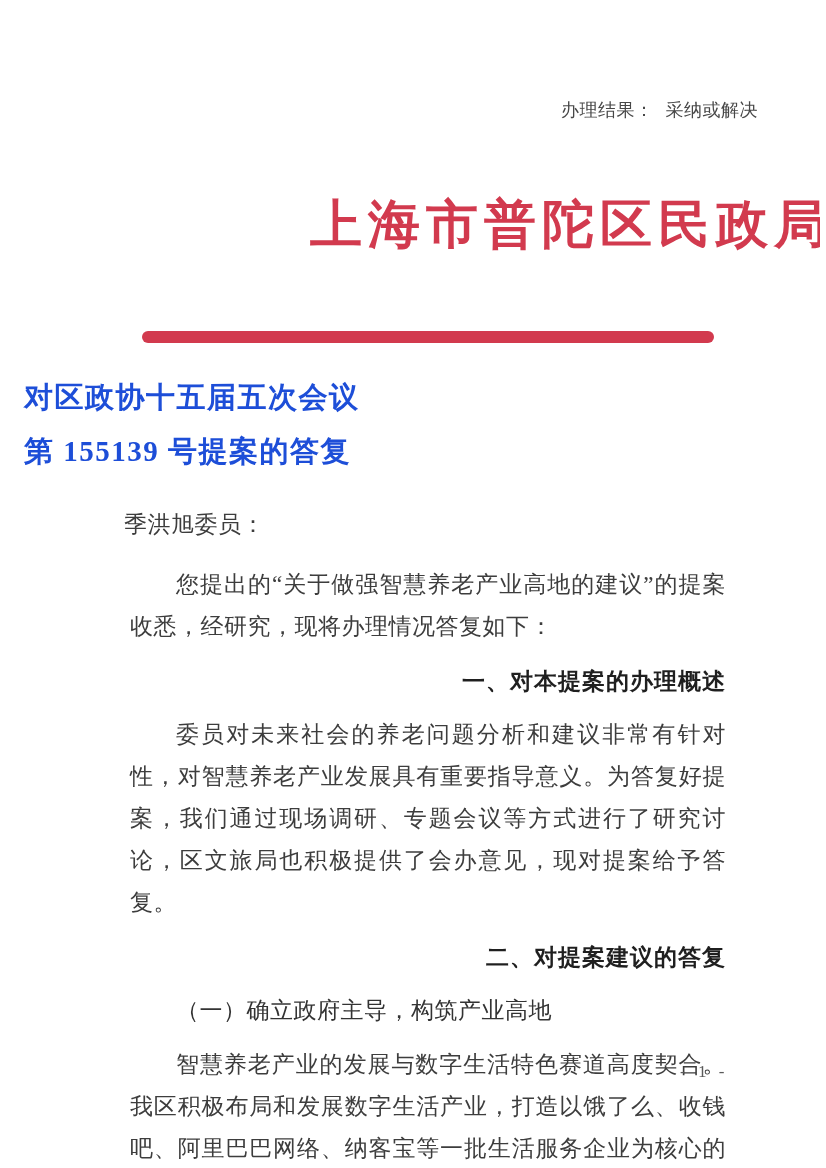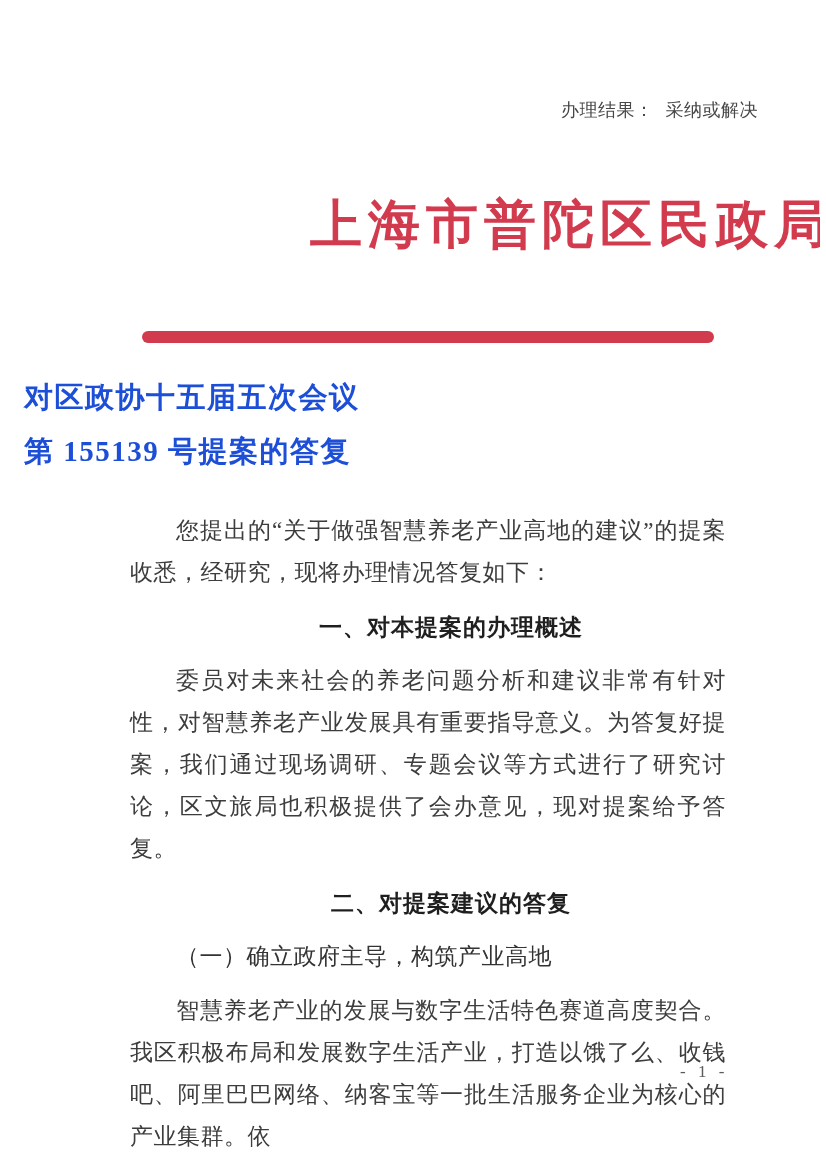--- a/index.html
+++ b/index.html
@@ -98,21 +98,21 @@
   .para.body {
     text-indent: 2em;
     color: var(--body-text);
   }
   .para.heading {
     text-indent: 2em;
     font-family: "Liberation Sans", "DejaVu Sans", sans-serif;
     font-weight: 700;
     color: var(--heading-text);
     letter-spacing: 1px;
-    text-align: center;
+    text-align: right;
   }
   .para.subheading {
     text-indent: 2em;
     font-family: "Liberation Serif", "DejaVu Serif", serif;
     color: #333333;
     text-align: left;
   }
   
   .page-number {
     position: absolute;
@@ -149,20 +149,21 @@
 
 
   <div class="red-rule"></div>
 
   <div class="doc-title">
     <div>对区政协十五届五次会议</div>
     <div>第 155139 号提案的答复</div>
   </div>
 
   <div class="doc-body">
+    <p class="salutation">季洪旭委员：</p>
     <div>
         <p class="para body">您提出的“关于做强智慧养老产业高地的建议”的提案收悉，经研究，现将办理情况答复如下：</p>
         <p class="para heading">一、对本提案的办理概述</p>
         <p class="para body">委员对未来社会的养老问题分析和建议非常有针对性，对智慧养老产业发展具有重要指导意义。为答复好提案，我们通过现场调研、专题会议等方式进行了研究讨论，区文旅局也积极提供了会办意见，现对提案给予答复。</p>
         <p class="para heading">二、对提案建议的答复</p>
         <p class="para subheading">（一）确立政府主导，构筑产业高地</p>
         <p class="para body">智慧养老产业的发展与数字生活特色赛道高度契合。我区积极布局和发展数字生活产业，打造以饿了么、收钱吧、阿里巴巴网络、纳客宝等一批生活服务企业为核心的产业集群。依</p>
       </div>
   </div>
 

